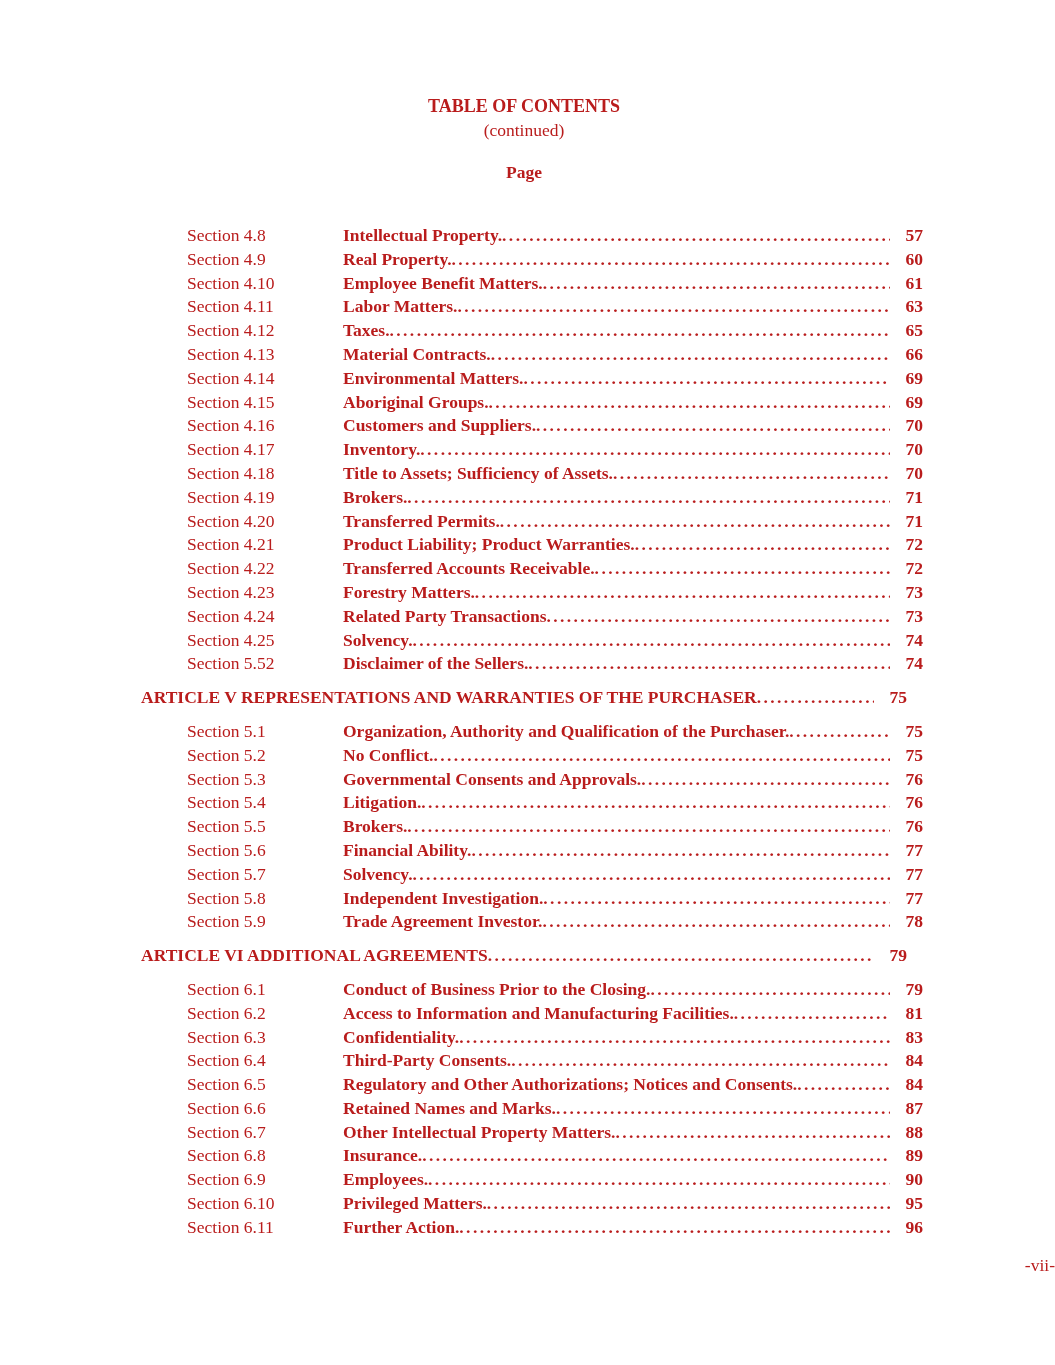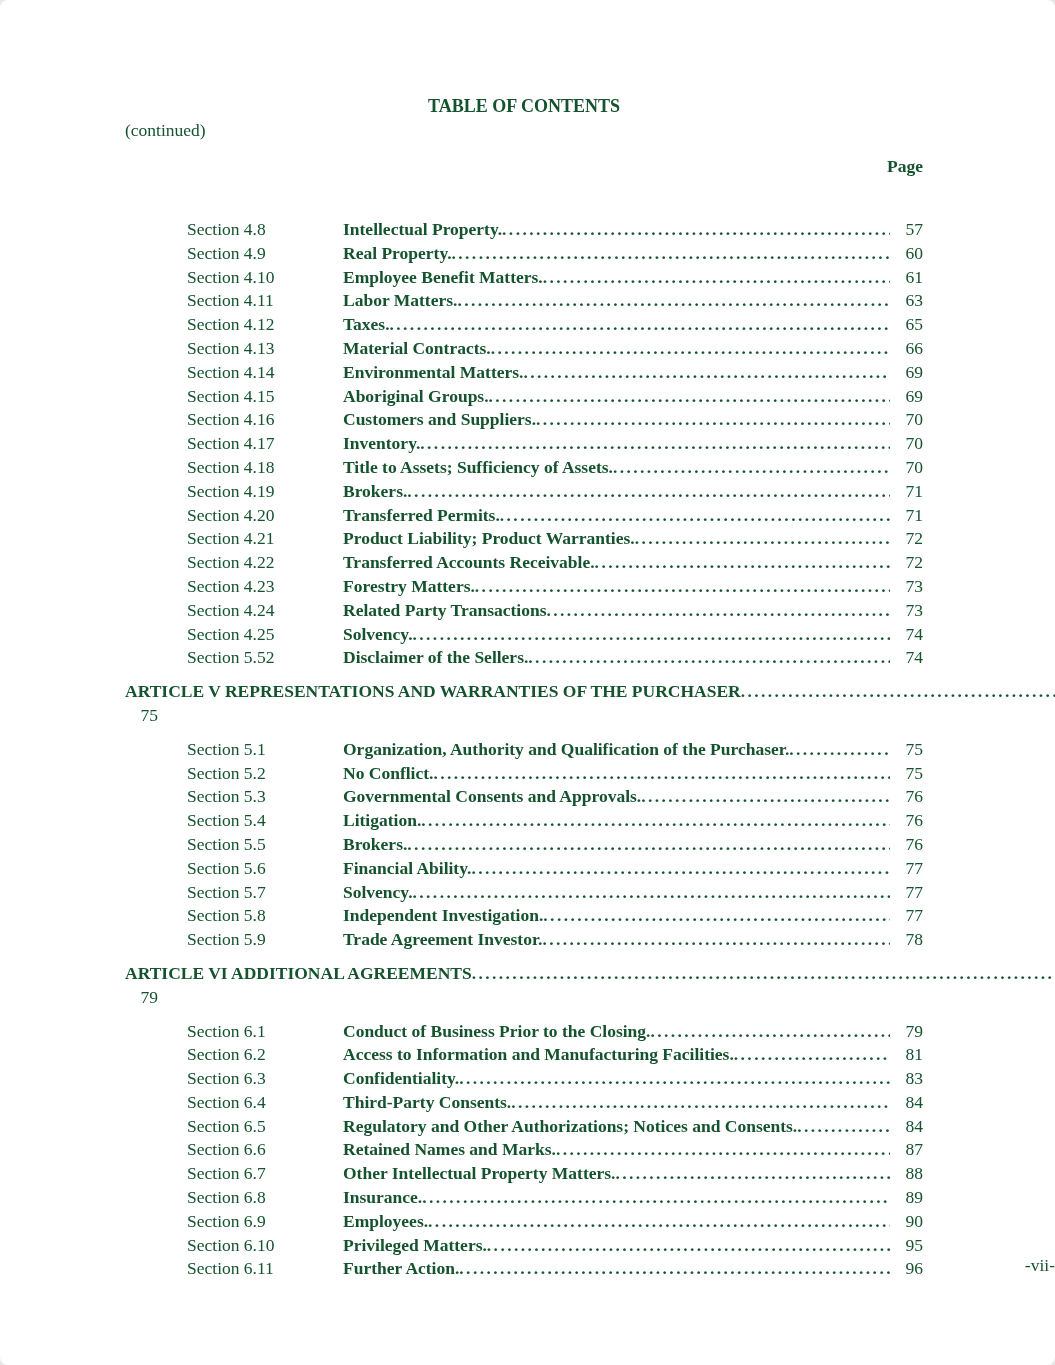--- a/index.html
+++ b/index.html
@@ -2,75 +2,75 @@
 <html><head>
 <meta charset="utf-8">
 <style>
   html, body { margin: 0; padding: 0; background: #e8e8e8; }
   .page {
     position: relative;
     width: 1055px;
     height: 1365px;
     margin: 0 auto;
     background: #ffffff;
-    color: #14532d;
+    color: #b91c1c;
     font-family: "Liberation Serif", "DejaVu Serif", serif;
     font-size: 17.5px;
     overflow: hidden;
-    border-radius: 8px;
   }
   .content {
     padding: 94px 132px 0 125px;
   }
   .doc-title {
     text-align: center;
     font-weight: bold;
     font-size: 18px;
     line-height: 24px;
   }
   .doc-subtitle {
-    text-align: left;
+    text-align: center;
     line-height: 24px;
   }
   .page-col-label {
-    text-align: right;
-    font-weight: bold;
-    line-height: 24px;
-    margin-top: 12px;
+    text-align: center;
+    font-weight: bold;
+    line-height: 24px;
+    margin-top: 18px;
   }
   .toc-list {
     margin-top: 40px;
   }
   .toc-row {
     display: flex;
     align-items: baseline;
     line-height: 23.8px;
   }
   .toc-row.section { padding-left: 62px; justify-content: center; }
-  .toc-row.article { margin: 10px 0; flex-direction: column; }
+  .toc-row.article { margin: 10px 16px; }
   .toc-label {
     flex-shrink: 0;
     width: 156px;
   }
   .toc-title {
     flex: 1 1 auto;
     overflow: hidden;
     white-space: nowrap;
     min-width: 0;
     font-weight: bold;
   }
   .toc-title::after {
     content: "........................................................................................................................................................................................";
     letter-spacing: 2.4px;
   }
   .toc-page {
     flex-shrink: 0;
     min-width: 27px;
     padding-left: 6px;
     text-align: right;
+    font-weight: bold;
   }
   .footer {
     position: absolute;
     top: 1253px;
     left: 0;
     width: 100%;
     text-align: right;
     line-height: 24px;
   }
 </style>

